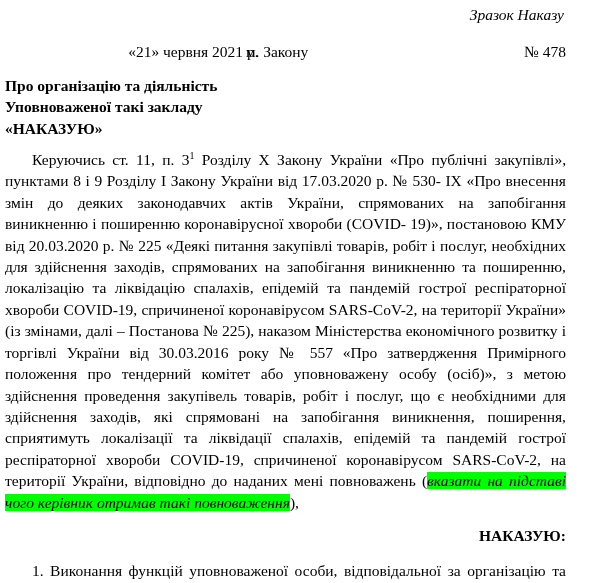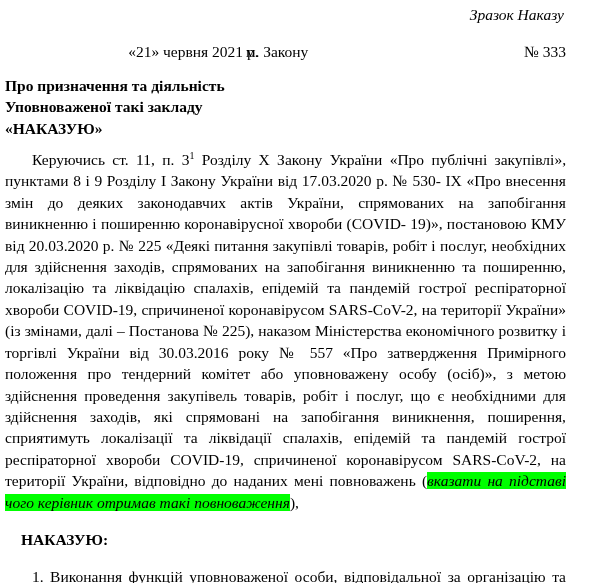--- a/index.html
+++ b/index.html
@@ -59,23 +59,23 @@
   }
   .para {
     text-align: justify;
     text-indent: 27px;
     margin: 10px 0 12px 0;
   }
   .para.p2 {
     margin-top: 14px;
   }
   .order-word {
-    text-align: left;
+    text-align: right;
     font-weight: bold;
-    margin: 16px;
+    margin: 0;
   }
   sup.fn {
     font-size: 10px;
     line-height: 0;
     vertical-align: super;
   }
   .hl {
     font-style: italic;
   }
 </style>
@@ -83,25 +83,25 @@
 <body>
 
 <div class="page">
 
   <div class="sample-label">Зразок Наказу</div>
 
 
   <div class="meta-row">
     <span class="meta-date">«21» червня 2021 р.</span>
     <span class="meta-city">м. Закону</span>
-    <span class="meta-number">№ 333</span>
+    <span class="meta-number">№ 478</span>
   </div>
 
   <div class="subject">
-    <div>Про призначення та діяльність</div>
+    <div>Про організацію та діяльність</div>
     <div>Уповноваженої такі закладу</div>
     <div>«НАКАЗУЮ»</div>
   </div>
 
   <p class="para p1"><span>Керуючись ст. 11, п. 3</span><sup class="fn">1</sup><span> Розділу X Закону України «Про публічні закупівлі», пунктами 8 і 9 Розділу I Закону України від 17.03.2020 р. № 530- IX «Про внесення змін до деяких законодавчих актів України, спрямованих на запобігання виникненню і поширенню коронавірусної хвороби (COVID- 19)», постановою КМУ від 20.03.2020 р. № 225 «Деякі питання закупівлі товарів, робіт і послуг, необхідних для здійснення заходів, спрямованих на запобігання виникненню та поширенню, локалізацію та ліквідацію спалахів, епідемій та пандемій гострої респіраторної хвороби COVID-19, спричиненої коронавірусом SARS-CoV-2, на території України» (із змінами, далі – Постанова № 225), наказом Міністерства економічного розвитку і торгівлі України від 30.03.2016 року № 557 «Про затвердження Примірного положення про тендерний комітет або уповноважену особу (осіб)», з метою здійснення проведення закупівель товарів, робіт і послуг, що є необхідними для здійснення заходів, які спрямовані на запобігання виникнення, поширення, сприятимуть локалізації та ліквідації спалахів, епідемій та пандемій гострої респіраторної хвороби COVID-19, спричиненої коронавірусом SARS-CoV-2, на території України, відповідно до наданих мені повноважень (</span><span class="hl" id="highlight-span" style="background: rgb(0, 255, 0);">вказати на підставі чого керівник отримав такі повноваження</span><span>),</span></p>
 
   <div class="order-word">НАКАЗУЮ:</div>
 
   <p class="para p2">1. Виконання функцій уповноваженої особи, відповідальної за організацію та проведення закупівель товарів, робіт і послуг, що є необхідними для здійснення заходів, які, спрямовані на запобігання виникнення, поширення, сприятимуть</p>
 

